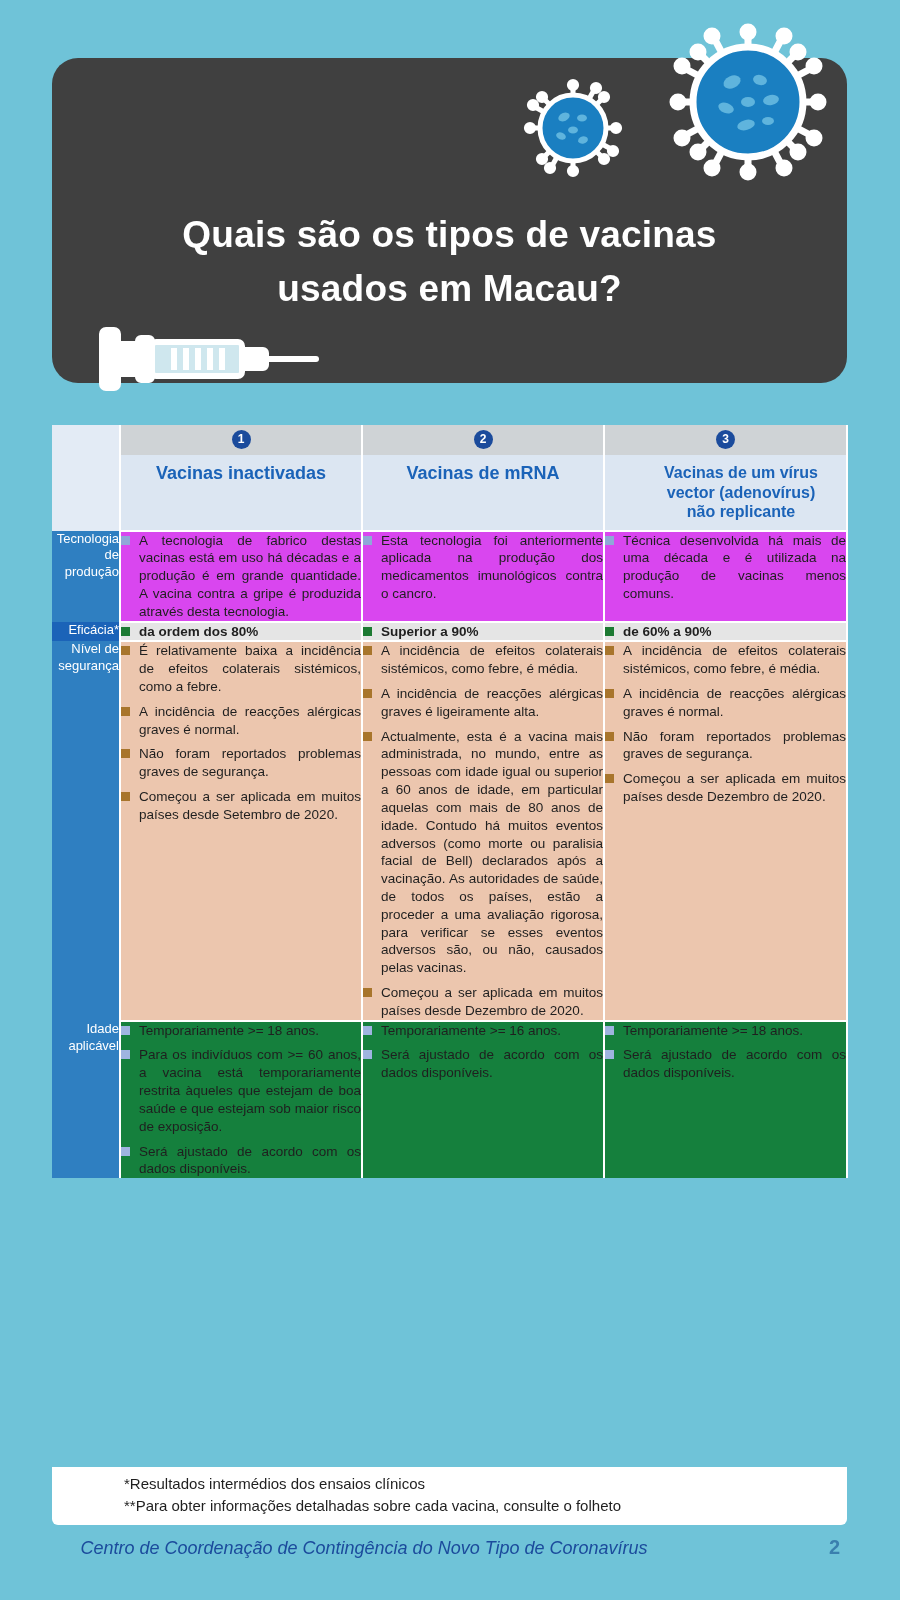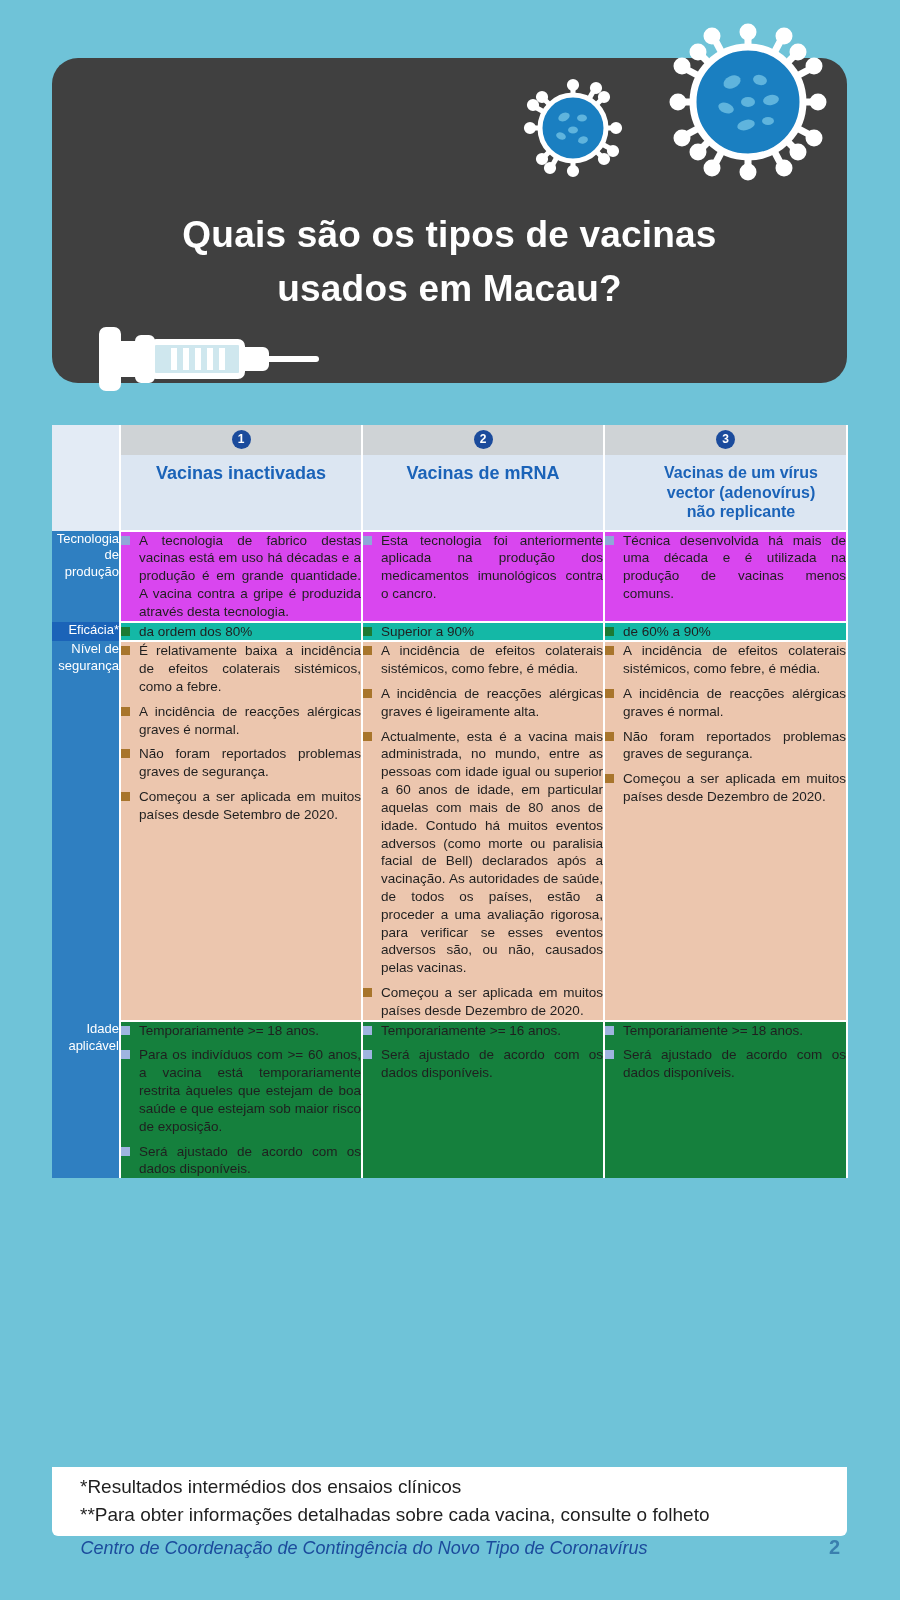--- a/index.html
+++ b/index.html
@@ -97,21 +97,21 @@
   .cell {
     padding: 10px 12px 12px 10px;
     border-right: 2px solid #ffffff;
     border-top: 2px solid #ffffff;
     font-size: 13.5px;
     line-height: 1.32;
     color: #1f1f1f;
     text-align: justify;
   }
   .bg-cream { background: #d946ef; }
-  .bg-ice   { background: #14b8a6; }
+  .bg-ice   { background: #e5e5e5; font-weight: bold; }
   .bg-peach { background: #ecc6ae; }
   .bg-sky   { background: #15803d; margin-left: 20px; }
 
   ul.list { margin: 0; padding: 0; list-style: none; }
   ul.list li {
     position: relative;
     padding-left: 18px;
     margin-bottom: 7px;
   }
   ul.list li:last-child { margin-bottom: 0; }
@@ -129,23 +129,24 @@
   
   .footnotes {
     position: absolute;
     left: 52px; top: 1467px;
     width: 795px;
     background: #ffffff;
     padding: 6px 10px 8px 28px;
     border-radius: 0 0 6px 6px;
   }
   .footnote {
-    font-size: 19px;
+    font-size: 15px;
     color: #1f1f1f;
     line-height: 1.45;
+    margin-left: 44px;
   }
 
   
   .page-footer {
     position: absolute;
     left: 0; top: 1538px;
     width: 728px;
     text-align: center;
     color: #1b4b9c;
     font-size: 18px;

